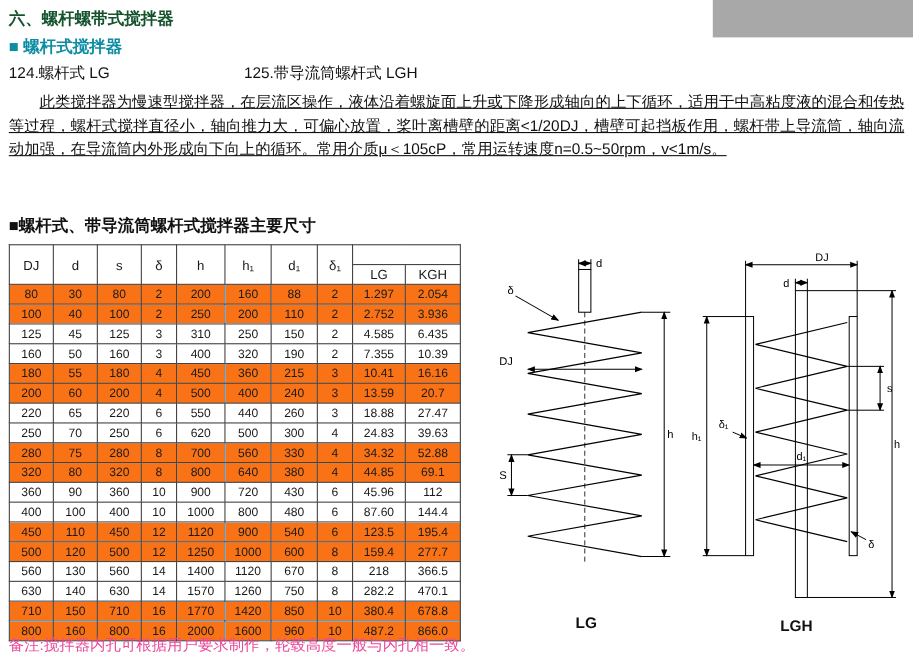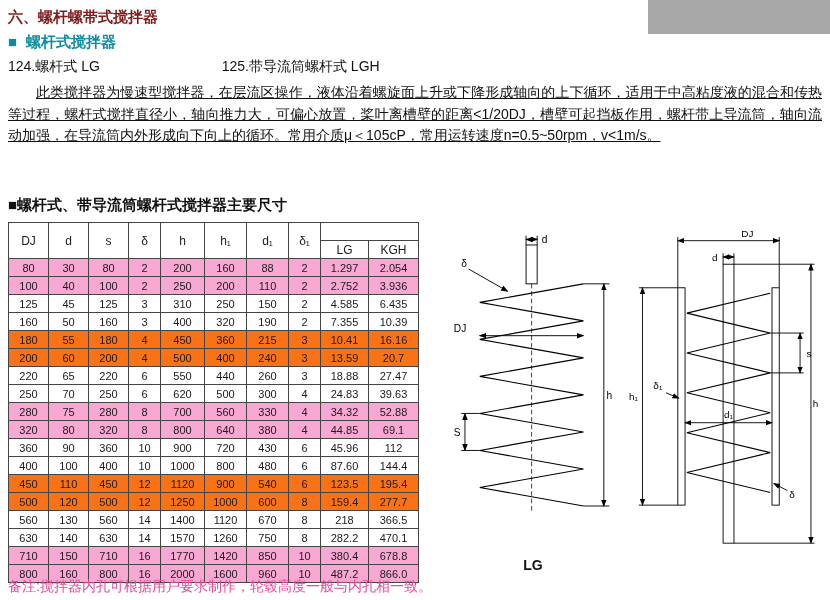--- a/index.html
+++ b/index.html
@@ -1,32 +1,32 @@
 <!DOCTYPE html>
 <html><head>
 <meta charset="utf-8">
 <style>
   html,body{margin:0;padding:0;}
   body{
     width:830px;height:600px;background:#fff;position:relative;overflow:hidden;
     font-family:"Liberation Sans","DejaVu Sans",sans-serif;color:#111;
   }
   .gray-corner{position:absolute;left:648px;top:0;width:182px;height:34px;background:#a8a8a8;}
-  .title{position:absolute;left:8px;top:8px;font-size:15px;font-weight:bold;color:#7f1d1d;}
-  .subtitle{position:absolute;left:8px;top:33px;font-size:15px;font-weight:bold;color:#0d8da3;font-family:Liberation Mono, monospace;}
+  .title{position:absolute;left:8px;top:8px;font-size:15px;font-weight:bold;color:#14532d;}
+  .subtitle{position:absolute;left:8px;top:33px;font-size:15px;font-weight:bold;color:#0d8da3;}
   .items{position:absolute;left:8px;top:58px;font-size:14px;color:#111;}
   .items .model-right{margin-left:118px;}
   .para{position:absolute;left:8px;top:82px;width:814px;font-size:14px;line-height:21.5px;
         color:#111;text-align:justify;text-indent:2em;text-decoration:underline;}
   .sec-header{position:absolute;left:8px;top:196px;font-size:15px;font-weight:bold;color:#111;}
   .size-table{position:absolute;left:8px;top:222px;border-collapse:collapse;
               font-size:11px;color:#1a1a1a;text-align:center;table-layout:fixed;}
   .size-table th,.size-table td{border:1px solid #444;padding:0 1px;height:17px;font-weight:normal;overflow:hidden;white-space:nowrap;}
   .size-table th{font-size:12px;}
-  .row-cyan{background:#f9a8d4;margin-left:44px;}
+  .row-cyan{background:#f97316;margin-left:44px;}
   .row-yellow{background:#f97316;}
   .row-white{background:#ffffff;}
   .fig{position:absolute;text-align:center;}
   .fig-lg{left:452px;top:232px;width:162px;}
   .fig-lgh{left:628px;top:228px;width:192px;}
   .fig-label{font-size:14px;font-weight:bold;color:#111;margin-top:2px;}
   .footnote{position:absolute;left:8px;top:578px;font-size:14px;color:#ec4899;}
   svg .ln{fill:#fff;stroke:#000;stroke-width:1;}
   svg line{stroke:#000;stroke-width:1;}
   svg .helix{fill:none;stroke:#000;stroke-width:1.2;}
@@ -385,15 +385,16 @@
     <text x="111" y="210" text-anchor="middle">d₁</text>
 
     <text x="178" y="298">δ</text>
     <line x1="176" y1="290" x2="161" y2="282" marker-end="url(#ar2)"></line>
 
     <line x1="117" y1="40" x2="206" y2="40"></line>
     <line x1="117" y1="348" x2="206" y2="348"></line>
     <line x1="202" y1="40" x2="202" y2="348" marker-start="url(#as2)" marker-end="url(#ar2)"></line>
     <text x="204" y="198">h</text>
   </svg>
+  <div class="fig-label">LGH</div>
 </div>
 
 <div class="footnote">备注:搅拌器内孔可根据用户要求制作，轮毂高度一般与内孔相一致。</div>
 
 </body></html>

